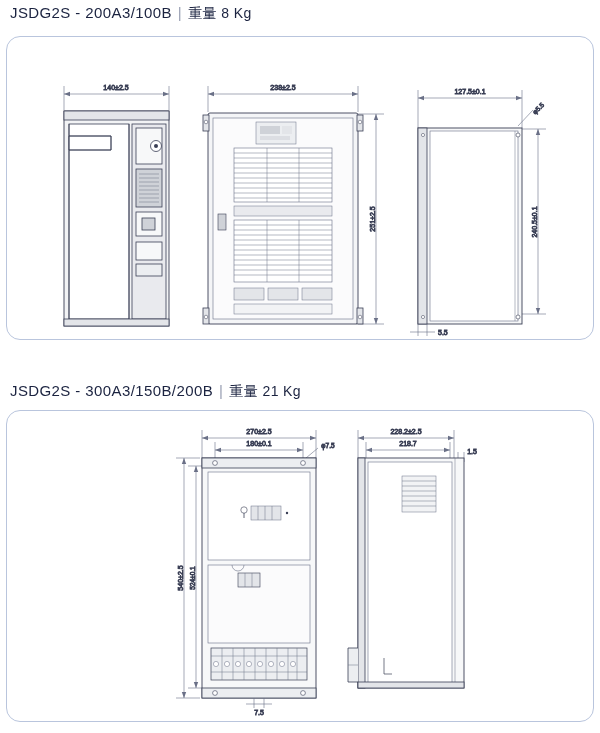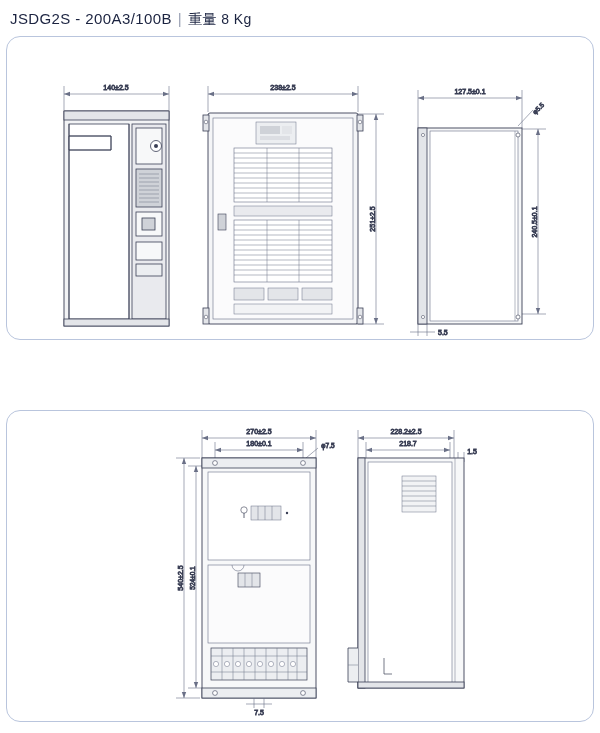--- a/index.html
+++ b/index.html
@@ -37,21 +37,21 @@
   .section-title .sep {
     color: #9aa0b4;
     margin: 0 6px;
     font-weight: normal;
   }
   .section-title .weight {
     font-size: 14px;
     color: #1b2340;
   }
 
-  #title-1 { top: 10px; }
+  #title-1 { top: 4px; }
   #title-2 { top: 382px; }
 
   
   .panel {
     position: absolute;
     border: 1px solid #b9c5dd;
     border-radius: 14px;
     box-sizing: border-box;
     background: #ffffff;
   }
@@ -252,20 +252,23 @@
         <g stroke="#6a7087" stroke-width="0.6">
           <line x1="412" y1="288" x2="412" y2="300"></line>
           <line x1="421" y1="288" x2="421" y2="300"></line>
           <line x1="404" y1="296" x2="429" y2="296"></line>
         </g>
         <text x="432" y="299" font-size="7" text-anchor="start">5.5</text>
       </g>
     </svg>
   </div>
 
+  <div class="section-title" id="title-2">
+    <span class="model">JSDG2S - 300A3/150B/200B</span><span class="sep">|</span><span class="weight">重量 21 Kg</span>
+  </div>
 
   <div class="panel" id="panel-2"></div>
 
   <div class="canvas" style="left:6px; top:410px;">
     <svg width="588" height="312" viewBox="0 0 588 312" xmlns="http://www.w3.org/2000/svg">
       <g fill="none" stroke="#3a3f55" stroke-width="0.8">
 
         <g stroke="#6a7087" stroke-width="0.6">
           <line x1="196" y1="20" x2="196" y2="48"></line>
           <line x1="310" y1="20" x2="310" y2="48"></line>

